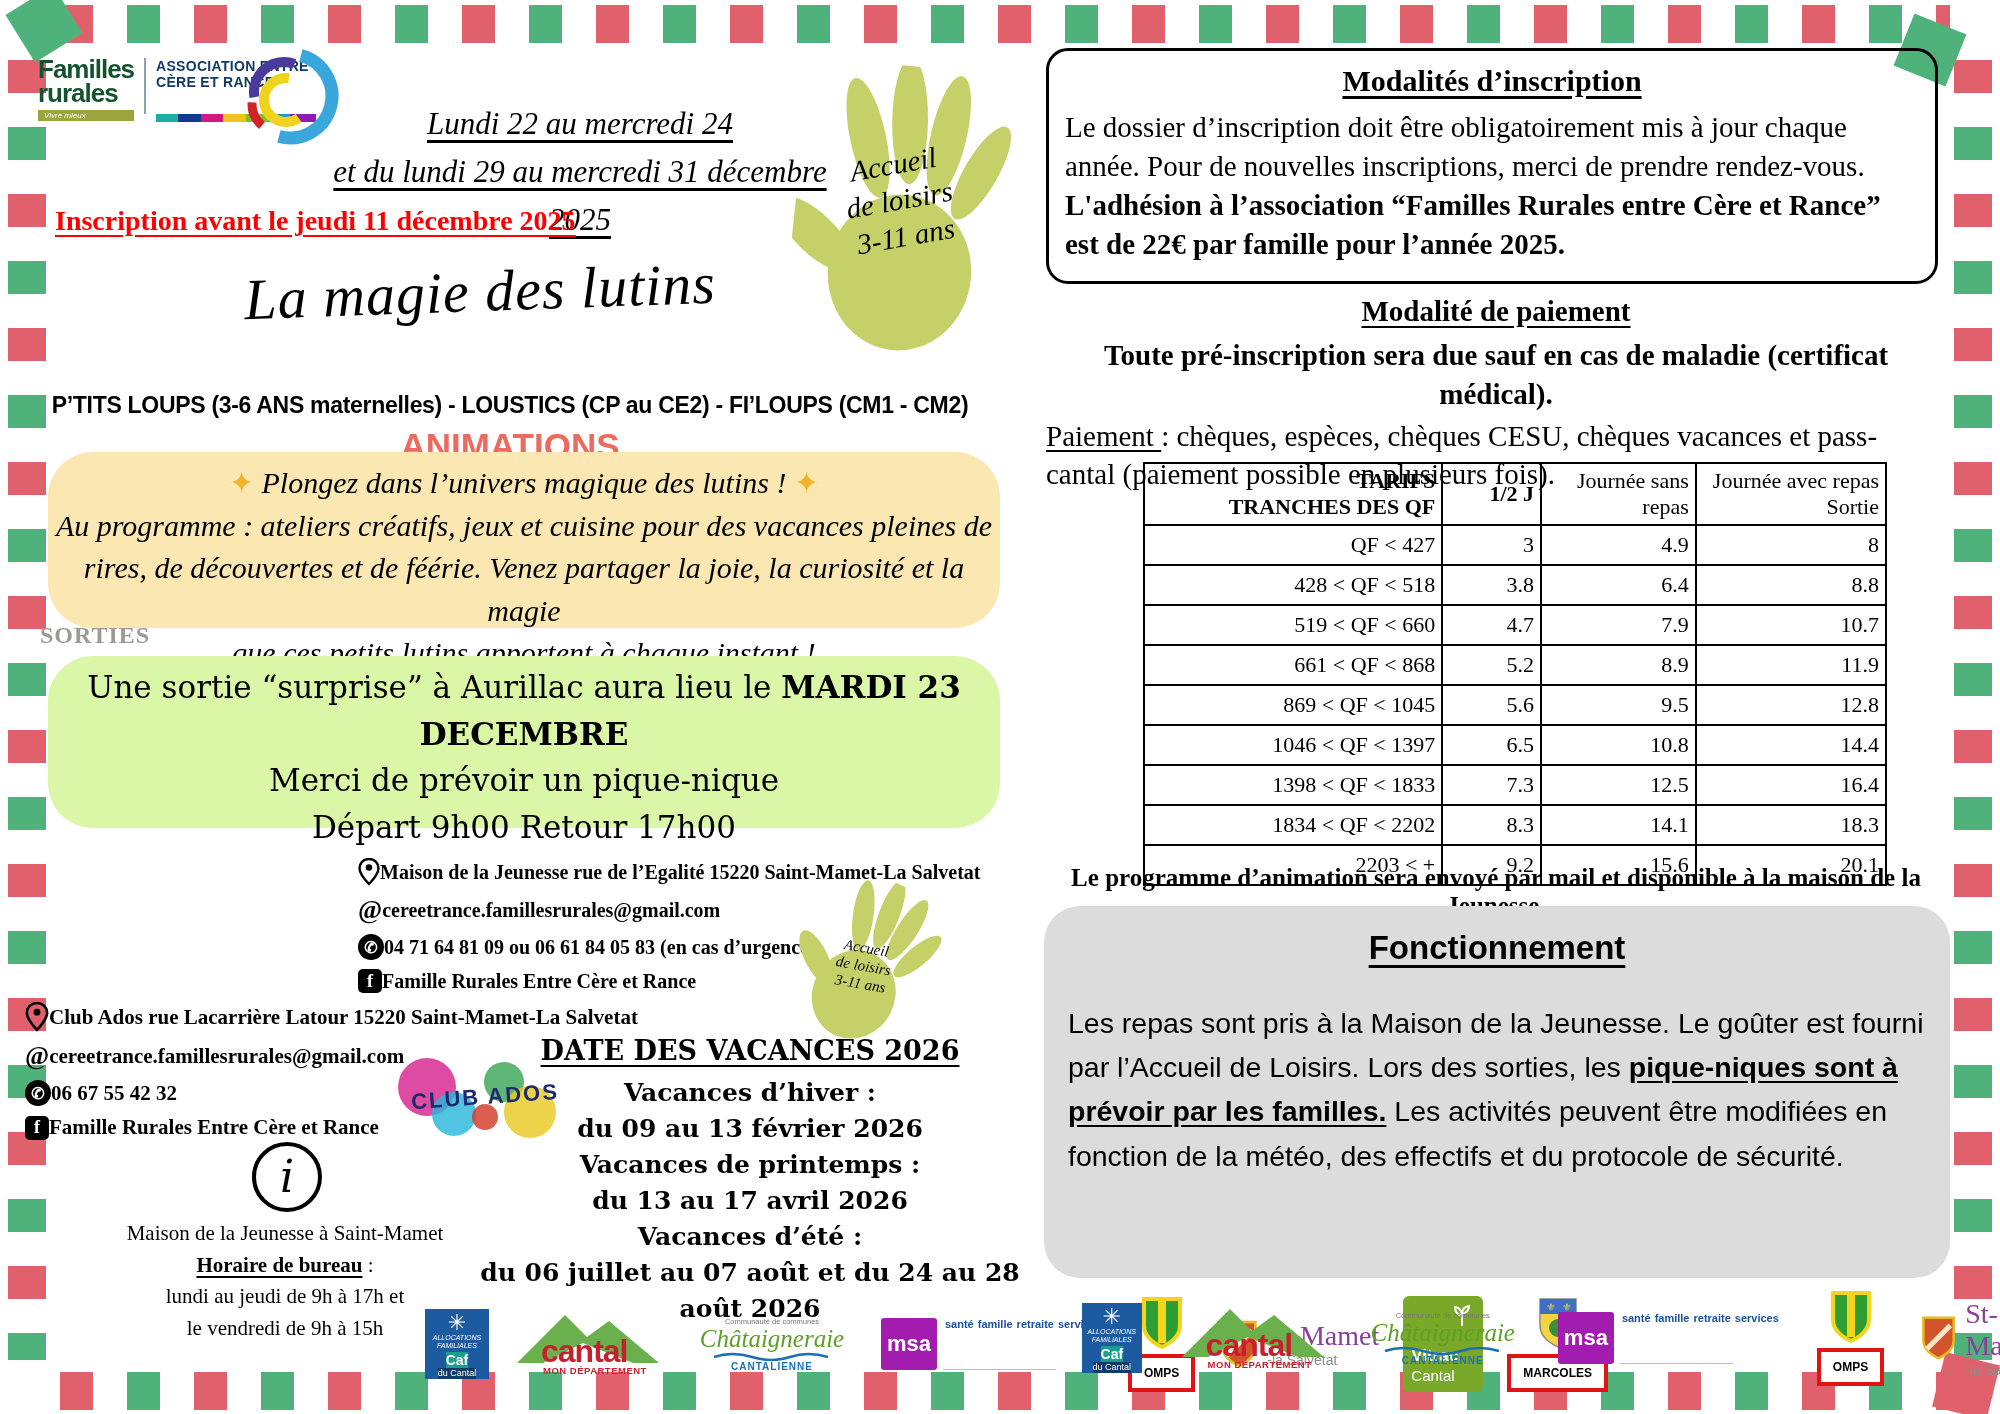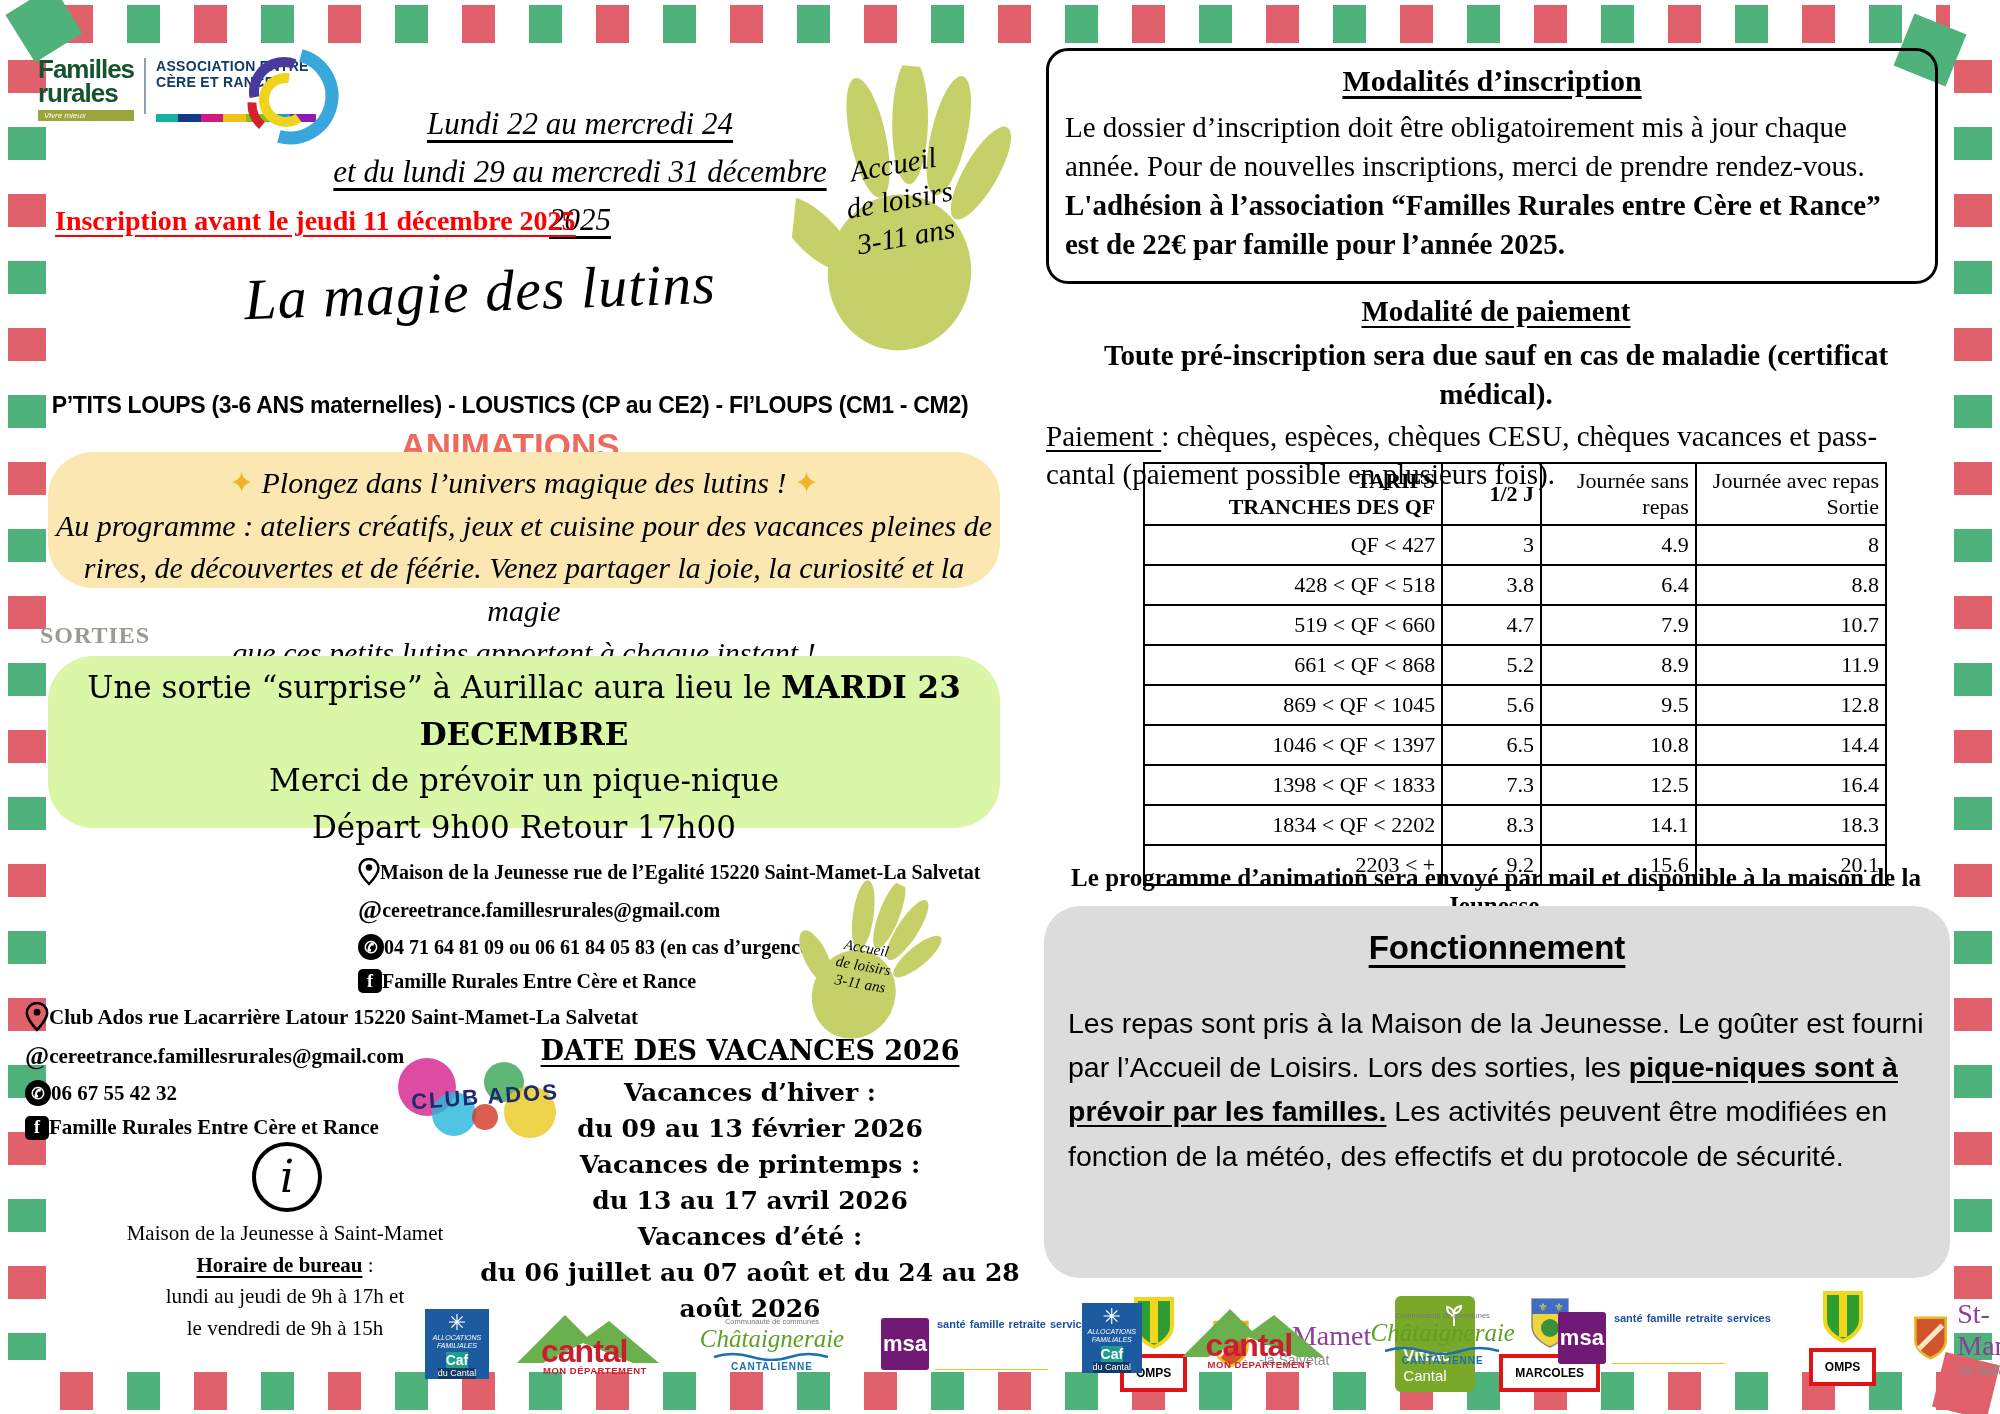--- a/index.html
+++ b/index.html
@@ -49,21 +49,21 @@
   .hand-small{left:792px;top:878px;width:150px;height:170px;transform:rotate(26deg);}
   .hand-label{position:absolute;text-align:center;font-style:italic;color:#000;
               font-family:"Liberation Serif",serif;}
   .hand-big .hand-label{left:18px;top:80px;width:170px;font-size:29px;line-height:1.25;transform:rotate(-16deg);}
   .hand-small .hand-label{left:18px;top:62px;width:110px;font-size:15px;line-height:1.2;transform:rotate(-16deg);}
   
   .groups{position:absolute;left:40px;top:392px;width:940px;text-align:center;
           font-family:"Liberation Sans",sans-serif;font-weight:bold;font-size:23px;letter-spacing:-.3px;}
   .anim-head{position:absolute;left:40px;top:426px;width:940px;text-align:center;
              font-family:"Liberation Sans",sans-serif;font-weight:800;font-size:35px;color:var(--animations);}
-  .yellow-box{position:absolute;left:48px;top:452px;width:952px;height:136px;border-radius:45px;
+  .yellow-box{position:absolute;left:48px;top:452px;width:952px;height:176px;border-radius:45px;
               background:var(--yellow_box);text-align:center;font-style:italic;font-size:30px;
               line-height:1.42;padding-top:10px;box-sizing:border-box;}
   .sparkle{color:#f0b429;font-style:normal;font-size:30px;}
   .sorties-head{position:absolute;left:40px;top:622px;width:940px;text-align:left;
                 font-weight:bold;font-size:24px;color:var(--sorties_gray);letter-spacing:1px;}
   .green-box{position:absolute;left:48px;top:656px;width:952px;height:172px;border-radius:45px;
              background:var(--green_box);text-align:center;font-size:31px;line-height:1.5;
              padding-top:8px;box-sizing:border-box;font-family:"DejaVu Serif",serif;}
   
   .contact{position:absolute;font-weight:bold;}
@@ -127,21 +127,21 @@
   .caf .band1{background:#1d9e8c;font-weight:bold;font-size:14px;margin-top:2px;}
   .caf .band2{background:#123a66;font-size:9px;padding-bottom:1px;}
   .cantal{position:relative;width:150px;height:74px;}
   .cantal .nm{position:absolute;left:28px;top:26px;color:#c81f2e;font-weight:800;font-size:32px;letter-spacing:-1px;}
   .cantal .sub{position:absolute;left:30px;top:58px;color:#c81f2e;font-size:9.5px;font-weight:bold;letter-spacing:.5px;}
   .chat{width:170px;text-align:center;}
   .chat .top{font-size:7.5px;color:#777;}
   .chat .nm{font-family:"Liberation Serif",serif;font-style:italic;color:#5da028;font-size:25px;line-height:1;}
   .chat .sub{color:#1c6fb4;font-size:10px;font-weight:bold;letter-spacing:1px;}
   .msa{flex-direction:row;gap:6px;align-items:stretch;}
-  .msa .sq{width:48px;height:52px;background:#701a75;color:#fff;display:flex;align-items:center;
+  .msa .sq{width:56px;height:52px;background:#a21caf;color:#fff;display:flex;align-items:center;
            justify-content:center;font-weight:800;font-size:22px;border-radius:3px;}
   .msa .col{display:flex;flex-direction:row;justify-content:center;font-size:11px;color:#1c4f9c;font-weight:bold;}
   .msa .col span{border-bottom:1.5px solid #e8c922;padding:0 2px;}
   .msa .col span:last-child{border-bottom:none;}
   .crest-label{border:4px solid #e01414;background:#fff;font-weight:bold;font-size:12px;
                padding:8px 12px;margin-top:4px;color:#000;}
   .stmamet{flex-direction:row;gap:8px;align-items:center;}
   .stmamet .nm{color:#8a3f98;font-size:28px;font-family:"Liberation Serif",serif;}
   .stmamet .sub{color:#8c8c8c;font-size:14px;}
   .vitrac{width:80px;height:96px;background:#7aa829;border-radius:6px;position:relative;color:#fff;}

